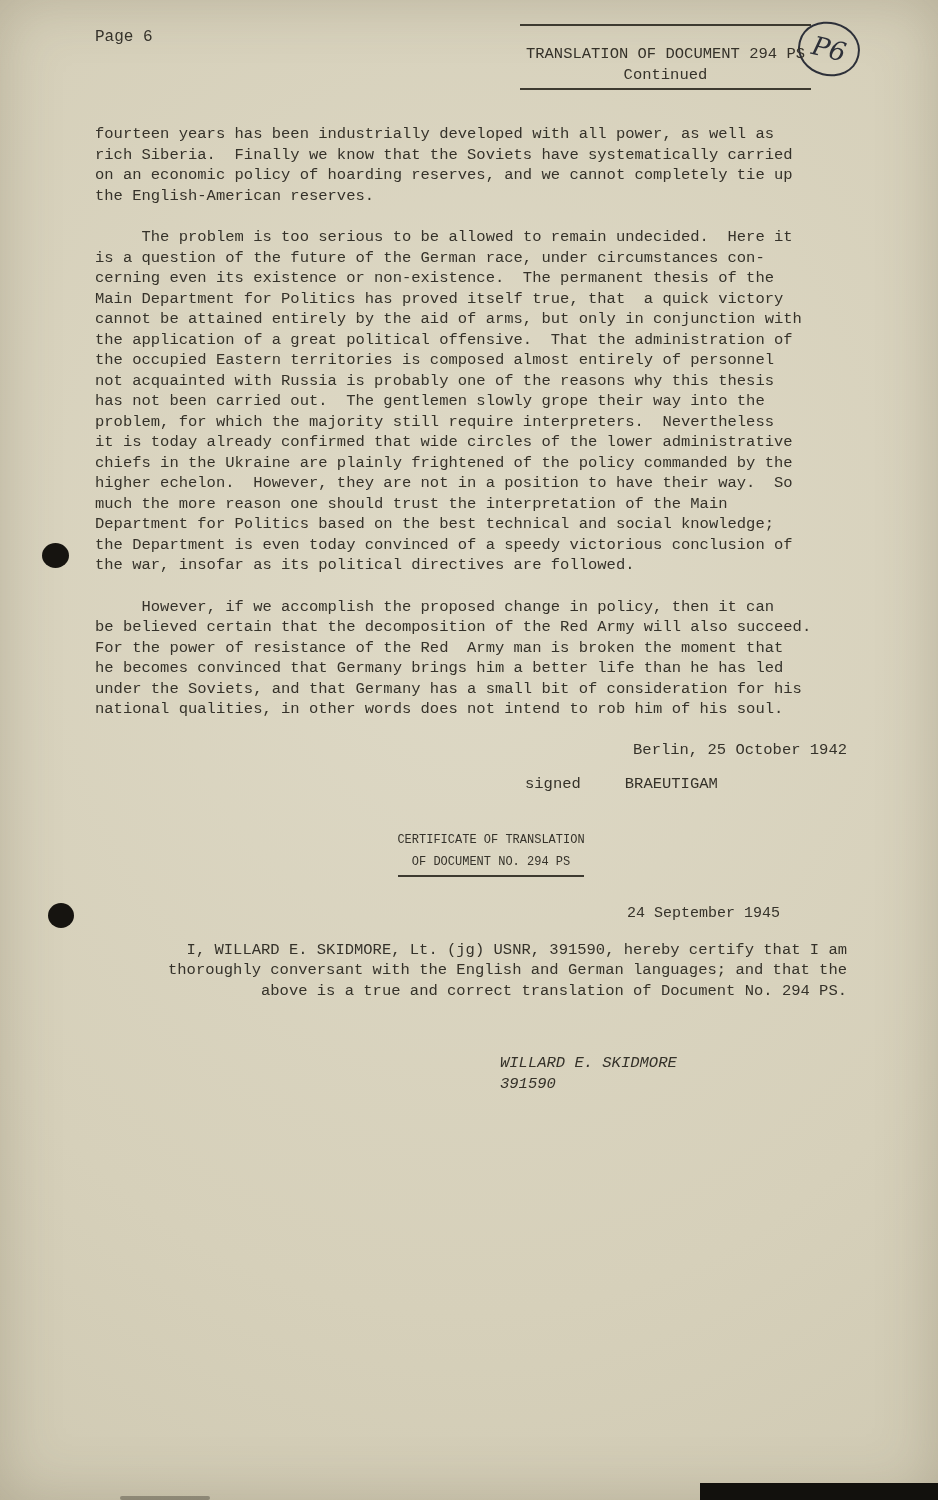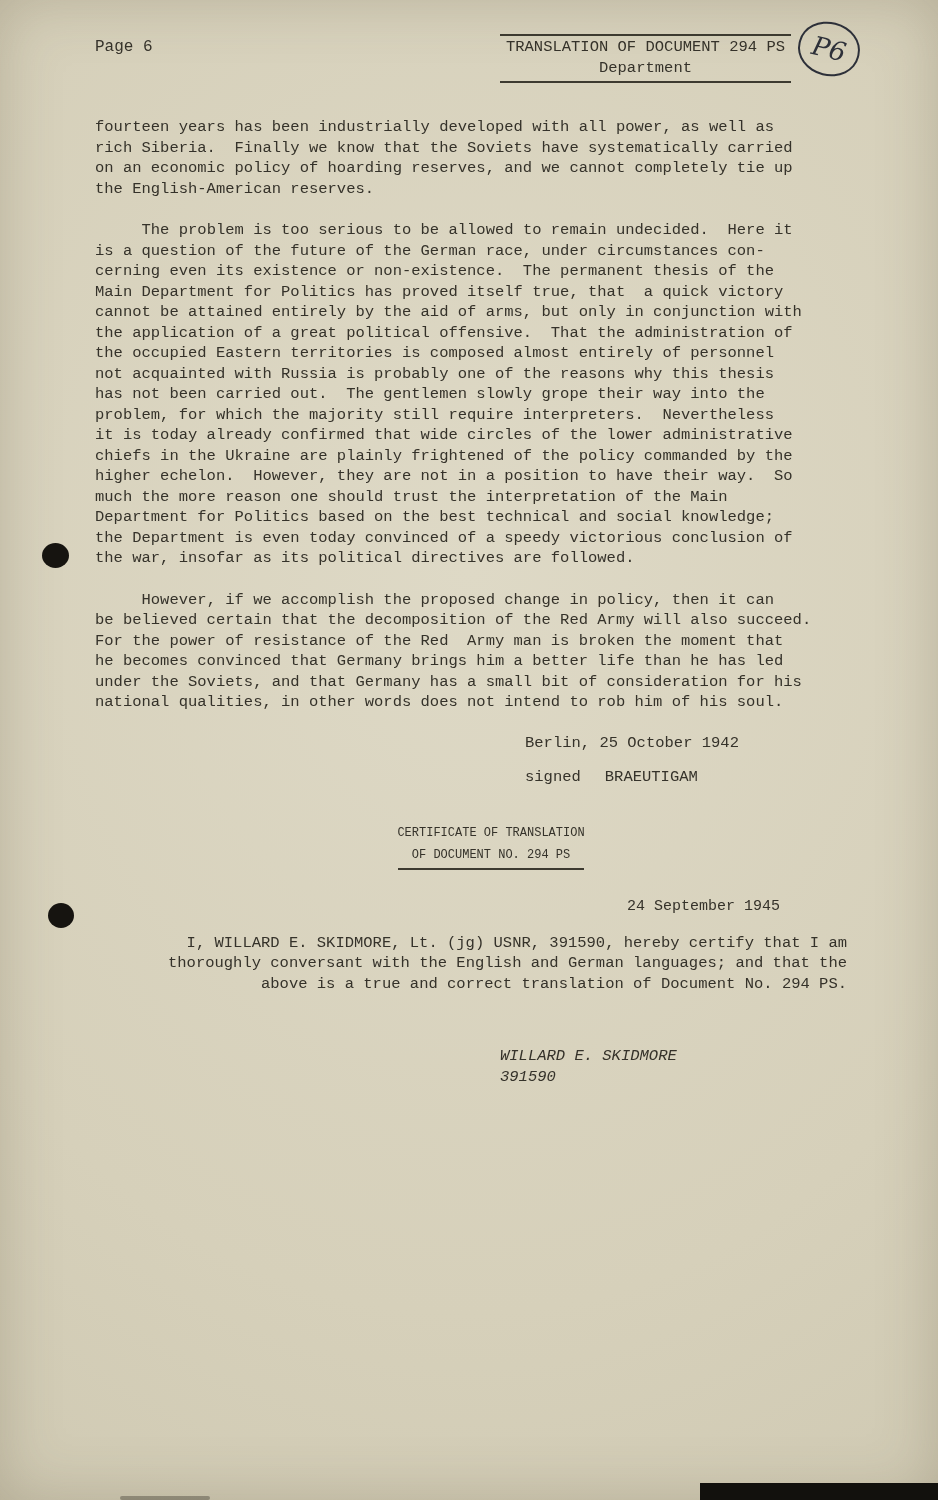--- a/index.html
+++ b/index.html
@@ -13,42 +13,42 @@
     background-image:
       radial-gradient(ellipse 120% 90% at 50% 38%, #ded9c6 0%, #d6d0ba 55%, #cbc5ae 100%);
     box-shadow: inset 0 0 60px rgba(90,80,55,0.25);
     font-family: "Liberation Mono", "DejaVu Sans Mono", monospace;
     color: #35322a;
     overflow: hidden;
   }
   .content {
     position: absolute;
     left: 95px;
-    top: 34px;
+    top: 24px;
     width: 752px;
   }
   .tw {
     font-size: 15.5px;
     line-height: 20.5px;
     white-space: pre-wrap;
   }
   
   .header-row {
     display: flex;
     justify-content: space-between;
     align-items: flex-start;
     margin-bottom: 34px;
   }
   .page-number { font-size: 16px; padding-top: 4px; }
   .header-right {
     text-align: center;
     border-top: 2px solid #3d3a30;
     border-bottom: 2px solid #3d3a30;
-    padding: 1px 6px 2px 6px;
-    margin-right: 56px;
+    padding: 18px 6px 2px 6px;
+    margin-right: 36px;
     font-size: 15.5px;
     line-height: 21px;
   }
   
   .stamp {
     position: absolute;
     left: 798px;
     top: 22px;
     width: 62px;
     height: 54px;
@@ -57,26 +57,26 @@
     transform: rotate(14deg);
     display: flex;
     align-items: center;
     justify-content: center;
     font-family: "DejaVu Serif", serif;
     font-style: italic;
     font-size: 26px;
     color: #2d3039;
   }
   .para { margin-bottom: 21px; }
-  .dateline { margin-left: 430px; margin-top: 14px; font-size: 15.5px; }
+  .dateline { margin-left: 430px; margin-top: 14px; font-size: 15.5px; text-align: right; }
   .signed-line {
     margin-left: 430px;
     margin-top: 16px;
     display: flex;
-    gap: 24px;
+    gap: 44px;
     font-size: 15.5px;
   }
   .cert-title {
     margin-top: 36px;
     text-align: center;
     font-size: 12px;
     line-height: 22px;
     transform: translateX(20px);
   }
   .cert-title .underlined {
@@ -127,21 +127,21 @@
   <div class="stamp">
     <span>P6</span>
   </div>
 
   <div class="content">
 
     <div class="header-row">
       <div class="page-number">Page 6</div>
       <div class="header-right">
         <div>TRANSLATION OF DOCUMENT 294 PS</div>
-        <div>Department</div>
+        <div>Continued</div>
       </div>
     </div>
 
     <div class="tw para">fourteen years has been industrially developed with all power, as well as
 rich Siberia.  Finally we know that the Soviets have systematically carried
 on an economic policy of hoarding reserves, and we cannot completely tie up
 the English-American reserves.</div>
     <div class="tw para">     The problem is too serious to be allowed to remain undecided.  Here it
 is a question of the future of the German race, under circumstances con-
 cerning even its existence or non-existence.  The permanent thesis of the

